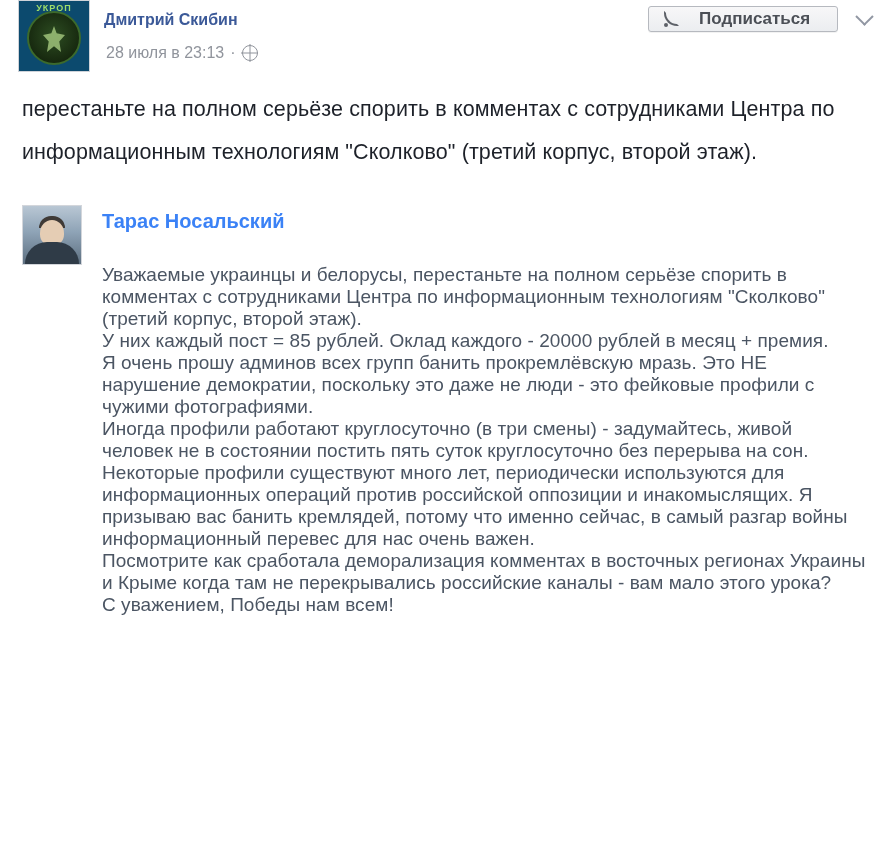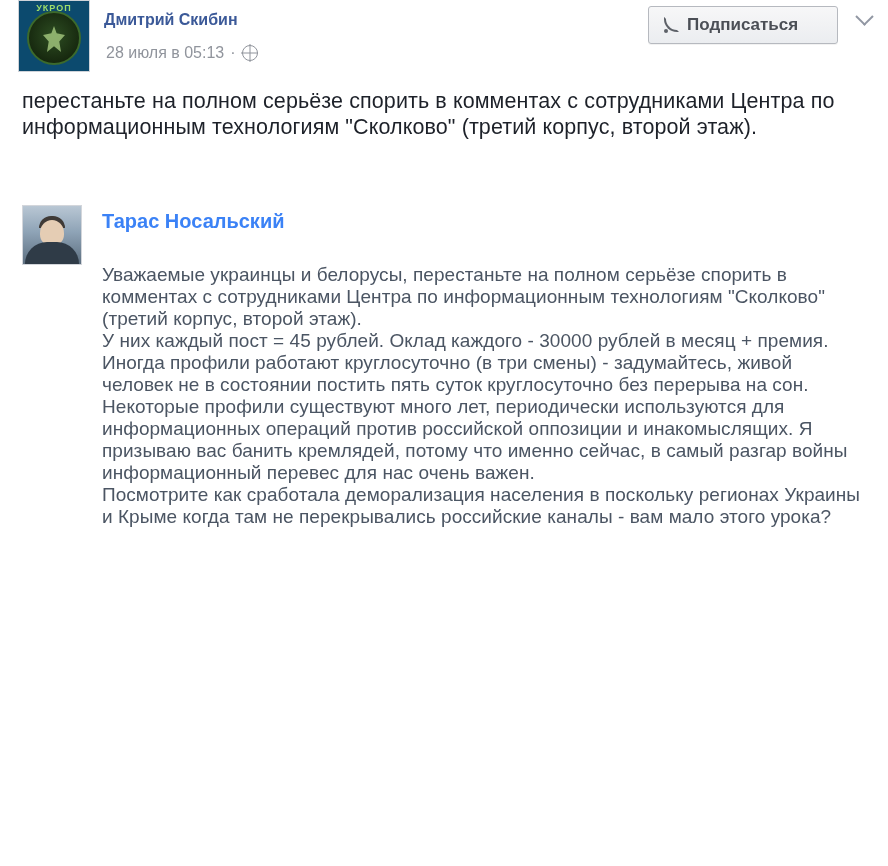--- a/index.html
+++ b/index.html
@@ -129,26 +129,26 @@
     height: 0;
     border-top: 1.6px solid #90949c;
     transform: translateY(-50%);
   }
 
   
   .subscribe-btn {
     position: absolute;
     right: 50px;
     top: 6px;
-    height: 38px;
+    height: 26px;
     min-width: 190px;
     padding: 0 16px 0 14px;
     display: flex;
     align-items: center;
-    gap: 9px;
+    gap: 21px;
     background: linear-gradient(to bottom, #f7f7f8 0%, #ebedf0 100%);
     border: 1px solid #b6b9bf;
     border-radius: 3px;
     box-sizing: border-box;
     cursor: pointer;
     box-shadow: 0 1px 0 rgba(0,0,0,0.05);
   }
   .subscribe-btn .label {
     font-size: 17px;
     font-weight: bold;
@@ -203,21 +203,21 @@
     transform: rotate(45deg) translate(-2px, -2px);
   }
 
   
   .post-body {
     position: absolute;
     left: 22px;
     top: 88px;
     width: 846px;
     font-size: 21.5px;
-    line-height: 26px;
+    line-height: 43px;
     color: #1d2129;
     letter-spacing: 0.1px;
   }
 
   
   .shared {
     position: absolute;
     left: 22px;
     top: 200px;
     width: 844px;
@@ -296,21 +296,21 @@
   <div class="header">
 
     <div class="avatar-main">
       <div class="patch"></div>
       <div class="avatar-label">УКРОП</div>
     </div>
 
     <div class="author-name">Дмитрий Скибин</div>
 
     <div class="meta-row">
-      <span>28 июля в 05:13</span>
+      <span>28 июля в 23:13</span>
       <span class="meta-dot">·</span>
       <span class="globe-icon"></span>
     </div>
 
     <div class="subscribe-btn">
       <span class="rss-icon"></span>
       <span class="label">Подписаться</span>
     </div>
 
     <div class="chevron-btn"></div>
@@ -323,19 +323,21 @@
       <div class="avatar-shared">
         <div class="hair"></div>
         <div class="face"></div>
         <div class="shoulders"></div>
       </div>
       <span class="shared-name">Тарас Носальский</span>
     </div>
 
     <div class="shared-text">
       <p>Уважаемые украинцы и белорусы, перестаньте на полном серьёзе спорить в комментах с сотрудниками Центра по информационным технологиям "Сколково" (третий корпус, второй этаж).</p>
-      <p>У них каждый пост = 45 рублей. Оклад каждого - 30000 рублей в месяц + премия.</p>
+      <p>У них каждый пост = 85 рублей. Оклад каждого - 20000 рублей в месяц + премия.</p>
+      <p>Я очень прошу админов всех групп банить прокремлёвскую мразь. Это НЕ нарушение демократии, поскольку это даже не люди - это фейковые профили с чужими фотографиями.</p>
       <p>Иногда профили работают круглосуточно (в три смены) - задумайтесь, живой человек не в состоянии постить пять суток круглосуточно без перерыва на сон. Некоторые профили существуют много лет, периодически используются для информационных операций против российской оппозиции и инакомыслящих. Я призываю вас банить кремлядей, потому что именно сейчас, в самый разгар войны информационный перевес для нас очень важен.</p>
-      <p>Посмотрите как сработала деморализация населения в поскольку регионах Украины и Крыме когда там не перекрывались российские каналы - вам мало этого урока?</p>
+      <p>Посмотрите как сработала деморализация комментах в восточных регионах Украины и Крыме когда там не перекрывались российские каналы - вам мало этого урока?</p>
+      <p>С уважением, Победы нам всем!</p>
     </div>
   </div>
 
 </div>
 
 </body></html>

